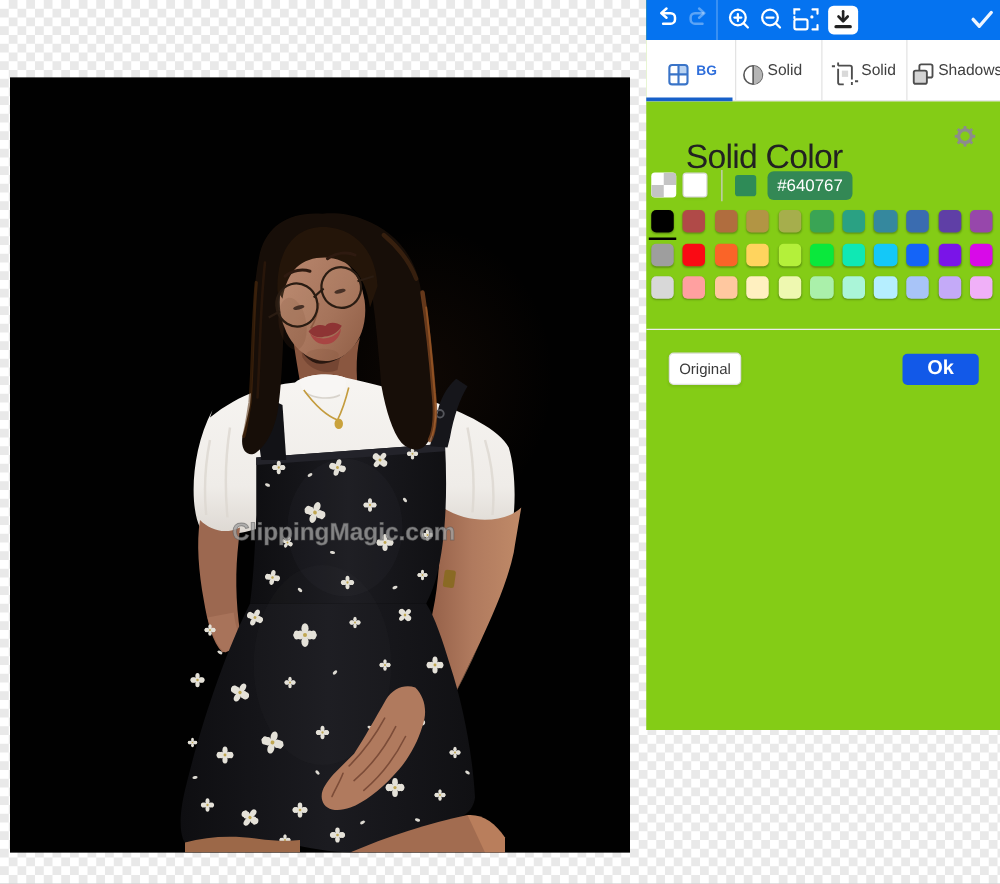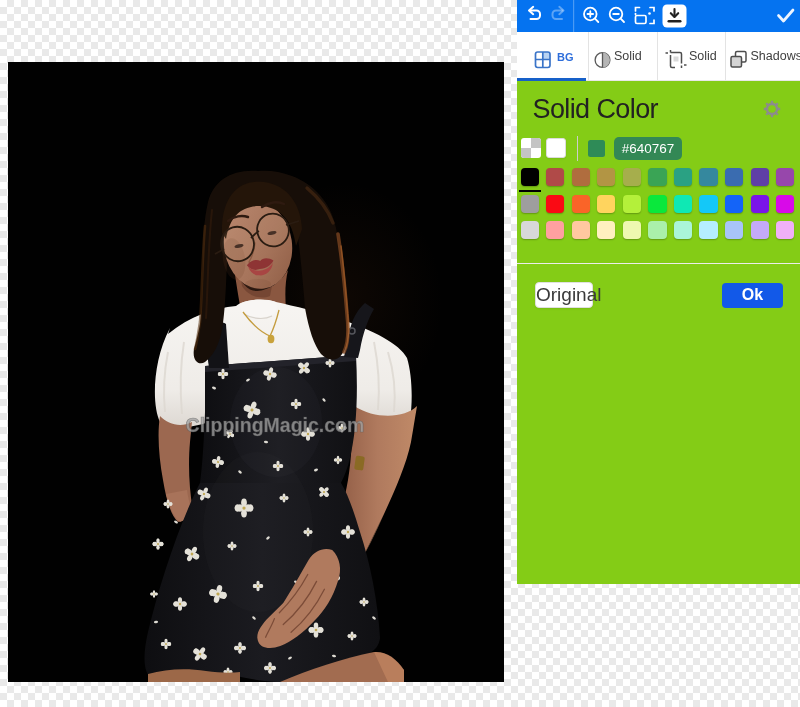--- a/index.html
+++ b/index.html
@@ -9,35 +9,35 @@
     background:repeating-conic-gradient(#e9e9e9 0% 25%, #ffffff 0% 50%) 0 0/14px 14px;}
   .photo{position:absolute;left:8px;top:62px;width:496px;height:620px;background:#000;}
   .panel{position:absolute;left:517px;top:0;width:283px;height:584px;background:#84cc16;}
   .toolbar{position:absolute;left:0;top:0;width:283px;height:32px;background:#0573f0;}
   .tabs{position:absolute;left:0;top:32px;width:283px;height:49px;background:#fff;border-bottom:1px solid #e7e7e7;box-sizing:border-box;}
   .tsep{position:absolute;top:0;width:1px;height:48px;background:#e3e3e3;}
   .underline{position:absolute;left:0;top:46px;width:69px;height:3px;background:#1760c9;}
   .tabtxt{position:absolute;top:17px;font-size:12.5px;color:#404040;}
   .bgtxt{position:absolute;left:40px;top:19px;font-size:11px;color:#2e6edb;font-weight:bold;}
   .content{position:absolute;left:0;top:81px;width:283px;}
-  h1.title{position:absolute;left:15.5px;top:13px;margin:0;font-size:27px;font-weight:normal;color:#222;letter-spacing:-0.6px;}
+  h1.title{position:absolute;left:15.5px;top:13px;margin:16px;font-size:27px;font-weight:normal;color:#222;letter-spacing:-0.6px;}
   .gear{position:absolute;left:246px;top:19px;}
   .trswatch{position:absolute;left:3.5px;top:57px;width:20px;height:20px;border-radius:3px;overflow:hidden;background:#fff;}
   .trswatch i{position:absolute;width:10px;height:10px;background:#c4c4c4;}
   .whswatch{position:absolute;left:28.5px;top:57px;width:18px;height:18px;border-radius:3px;background:#fff;border:1px solid #dcdcdc;box-shadow:0 1px 2px rgba(0,0,0,0.08);}
   .vdiv{position:absolute;left:59.5px;top:55px;width:1px;height:25px;background:#ccc;}
   .grswatch{position:absolute;left:71px;top:58.5px;width:17px;height:17px;border-radius:2.5px;background:#2e8b57;}
   .hexlabel{position:absolute;left:97px;top:55.5px;width:68px;height:23px;border-radius:5px;background:#338855;
     color:#fff;font-size:13.5px;line-height:23px;text-align:center;}
   .grid{position:absolute;left:0;top:87px;}
   .sw{position:absolute;width:18.2px;height:18.2px;border-radius:4px;box-shadow:0 1px 1.5px rgba(0,0,0,0.25);}
   .selbar{position:absolute;left:1.5px;top:108.5px;width:22.5px;height:2.2px;background:#000;}
   .hr{position:absolute;left:0;top:182px;width:283px;height:1px;background:#ececec;}
   .btn-orig{position:absolute;left:18px;top:201px;width:58px;height:26px;border-radius:4px;background:#fff;border:1px solid #e0e0e0;
-    box-shadow:0 1px 2px rgba(0,0,0,0.08);box-sizing:border-box;font-size:19px;color:#3a3a3a;text-align:center;line-height:24px;}
+    box-shadow:0 1px 2px rgba(0,0,0,0.08);box-sizing:border-box;font-size:12px;color:#3a3a3a;text-align:center;line-height:24px;}
   .btn-ok{position:absolute;left:205px;top:202px;width:61px;height:24.5px;border-radius:4px;background:#1259e8;
     color:#fff;font-size:16px;font-weight:bold;text-align:center;line-height:24.5px;}
 </style>
 </head>
 <body>
 <div class="checker"></div>
 <div class="photo">
 <svg width="496" height="620" viewBox="0 0 496 620">
   <defs>
     <radialGradient id="glow" cx="50%" cy="50%" r="50%">

